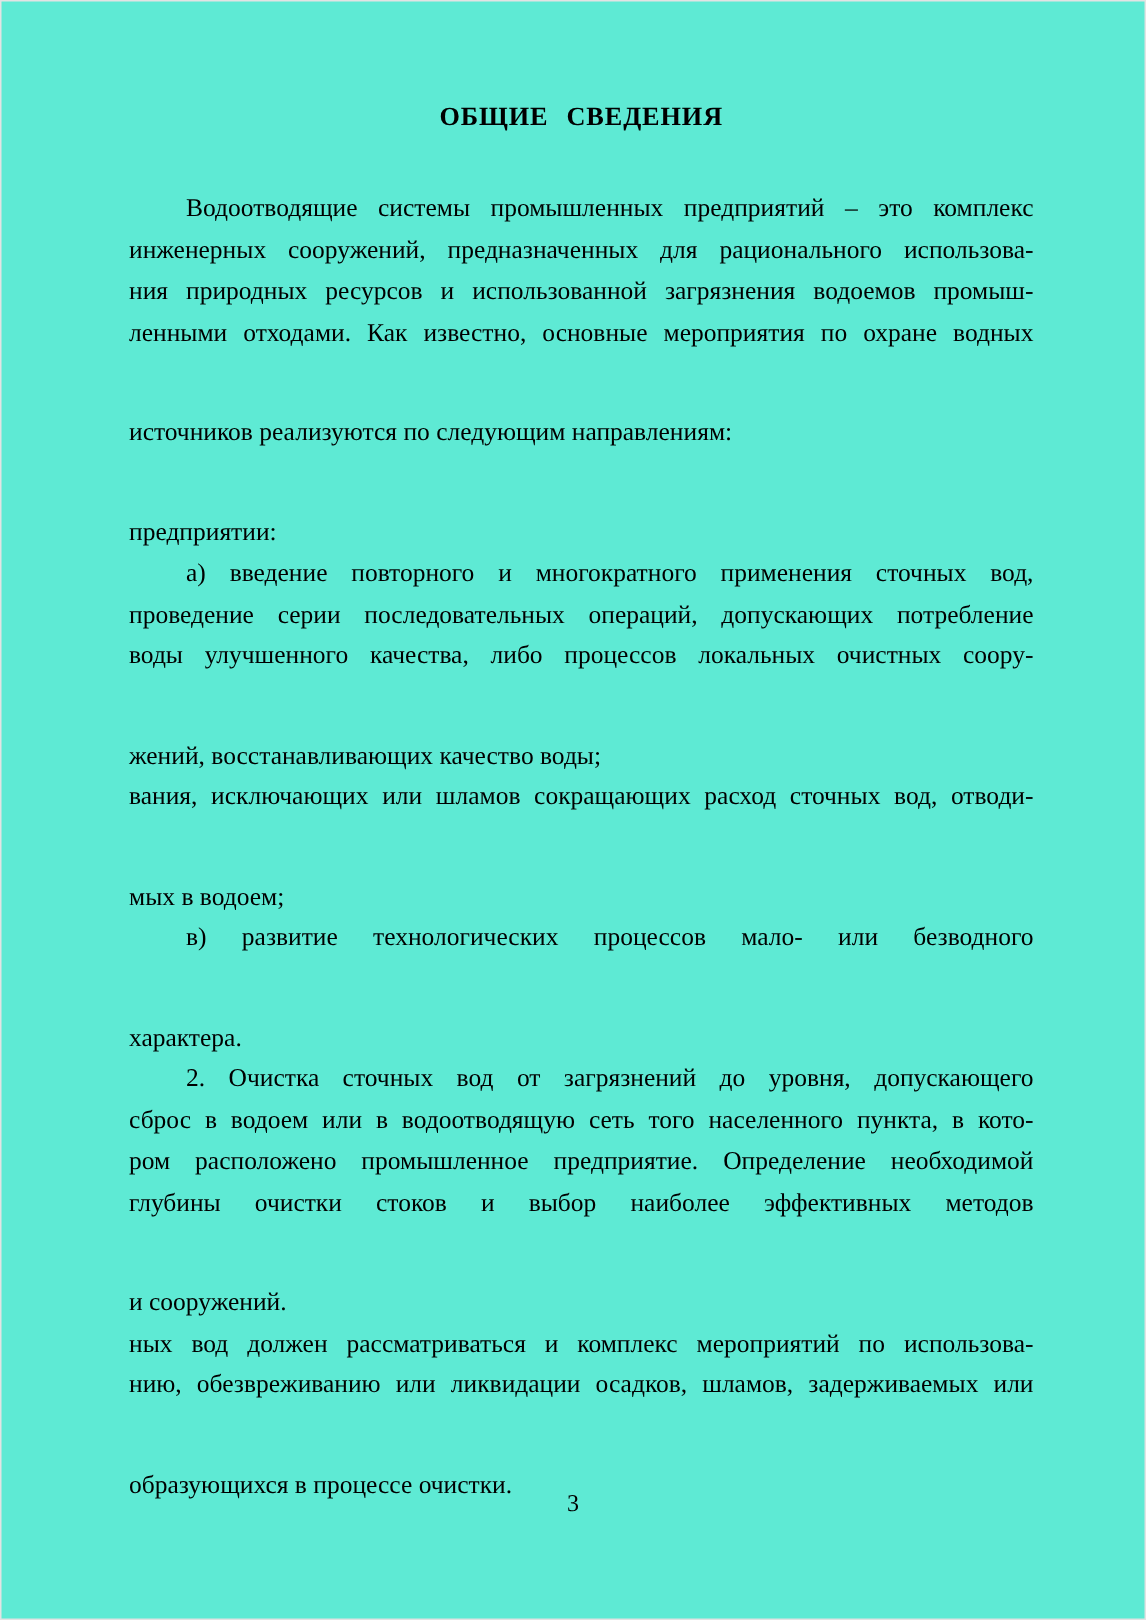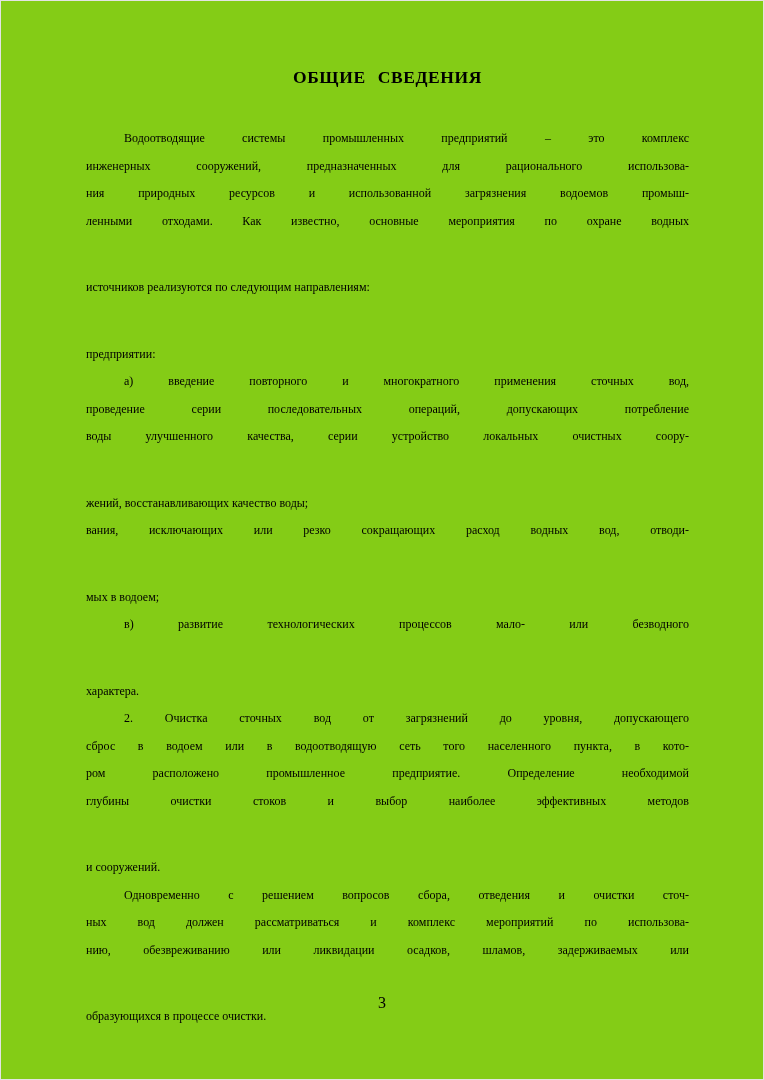--- a/index.html
+++ b/index.html
@@ -5,41 +5,41 @@
   html, body {
     margin: 0;
     padding: 0;
     background: #ffffff;
   }
   .page {
     position: relative;
     width: 764px;
     height: 1080px;
     box-sizing: border-box;
-    background: #84cc16;
+    background: #5eead4;
     border: 1px solid #e3e3e3;
     font-family: "Liberation Serif", serif;
     color: #000000;
     padding: 64px 74px 0 85px;
     overflow: hidden;
   }
   .title {
     margin: 0 0 36px 0;
     text-align: center;
     font-size: 17.5px;
     font-weight: bold;
     letter-spacing: 0.6px;
     word-spacing: 7px;
     line-height: 24px;
   }
   .body-text {
     width: 100%;
   }
   .line {
-    font-size: 12px;
+    font-size: 17px;
     line-height: 27.5px;
     white-space: normal;
     text-align: justify;
     text-align-last: justify;
   }
   .line.last {
     text-align: left;
     text-align-last: left;
     margin-top: 39px;
   }
@@ -64,31 +64,30 @@
 
   <div class="body-text" id="paragraphs">
       <div class="line indent">Водоотводящие системы промышленных предприятий – это комплекс</div>
       <div class="line">инженерных сооружений, предназначенных для рационального использова-</div>
       <div class="line">ния природных ресурсов и использованной загрязнения водоемов промыш-</div>
       <div class="line">ленными отходами. Как известно, основные мероприятия по охране водных</div>
       <div class="line last">источников реализуются по следующим направлениям:</div>
       <div class="line last">предприятии:</div>
       <div class="line indent">а) введение повторного и многократного применения сточных вод,</div>
       <div class="line">проведение серии последовательных операций, допускающих потребление</div>
-      <div class="line">воды улучшенного качества, серии устройство локальных очистных соору-</div>
+      <div class="line">воды улучшенного качества, либо процессов локальных очистных соору-</div>
       <div class="line last">жений, восстанавливающих качество воды;</div>
-      <div class="line">вания, исключающих или резко сокращающих расход водных вод, отводи-</div>
+      <div class="line">вания, исключающих или шламов сокращающих расход сточных вод, отводи-</div>
       <div class="line last">мых в водоем;</div>
       <div class="line indent">в) развитие технологических процессов мало- или безводного</div>
       <div class="line last">характера.</div>
       <div class="line indent">2. Очистка сточных вод от загрязнений до уровня, допускающего</div>
       <div class="line">сброс в водоем или в водоотводящую сеть того населенного пункта, в кото-</div>
       <div class="line">ром расположено промышленное предприятие. Определение необходимой</div>
       <div class="line">глубины очистки стоков и выбор наиболее эффективных методов</div>
       <div class="line last">и сооружений.</div>
-      <div class="line indent">Одновременно с решением вопросов сбора, отведения и очистки сточ-</div>
       <div class="line">ных вод должен рассматриваться и комплекс мероприятий по использова-</div>
       <div class="line">нию, обезвреживанию или ликвидации осадков, шламов, задерживаемых или</div>
       <div class="line last">образующихся в процессе очистки.</div>
     </div>
 
   <div class="page-number">3</div>
 </div>
 
 </body></html>

